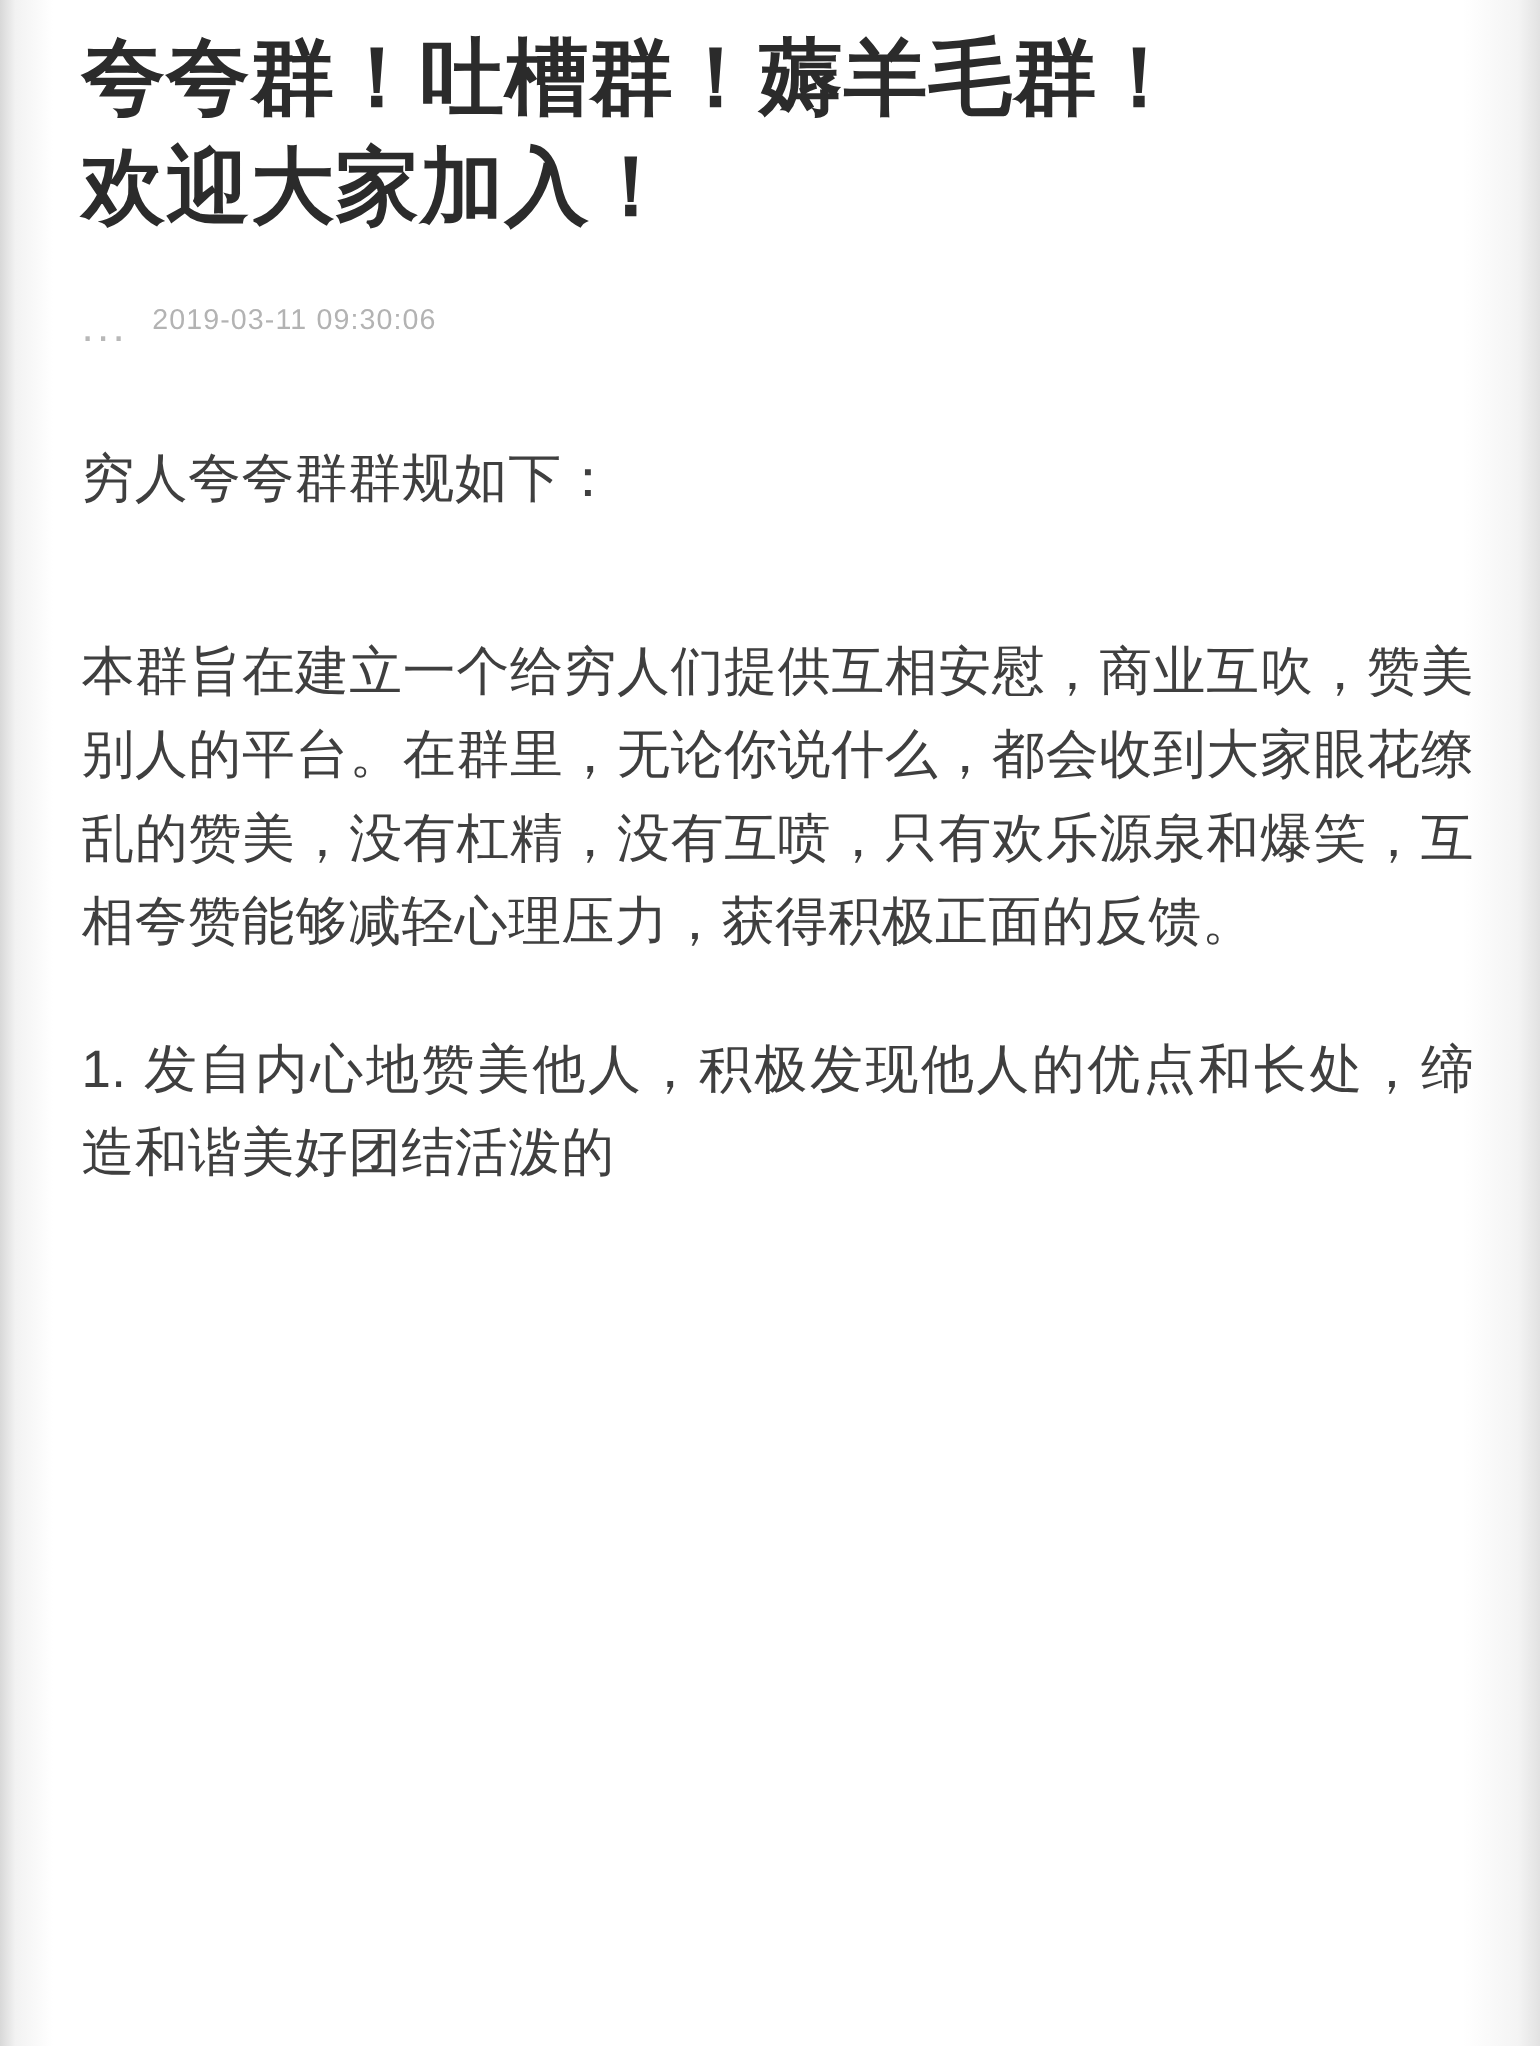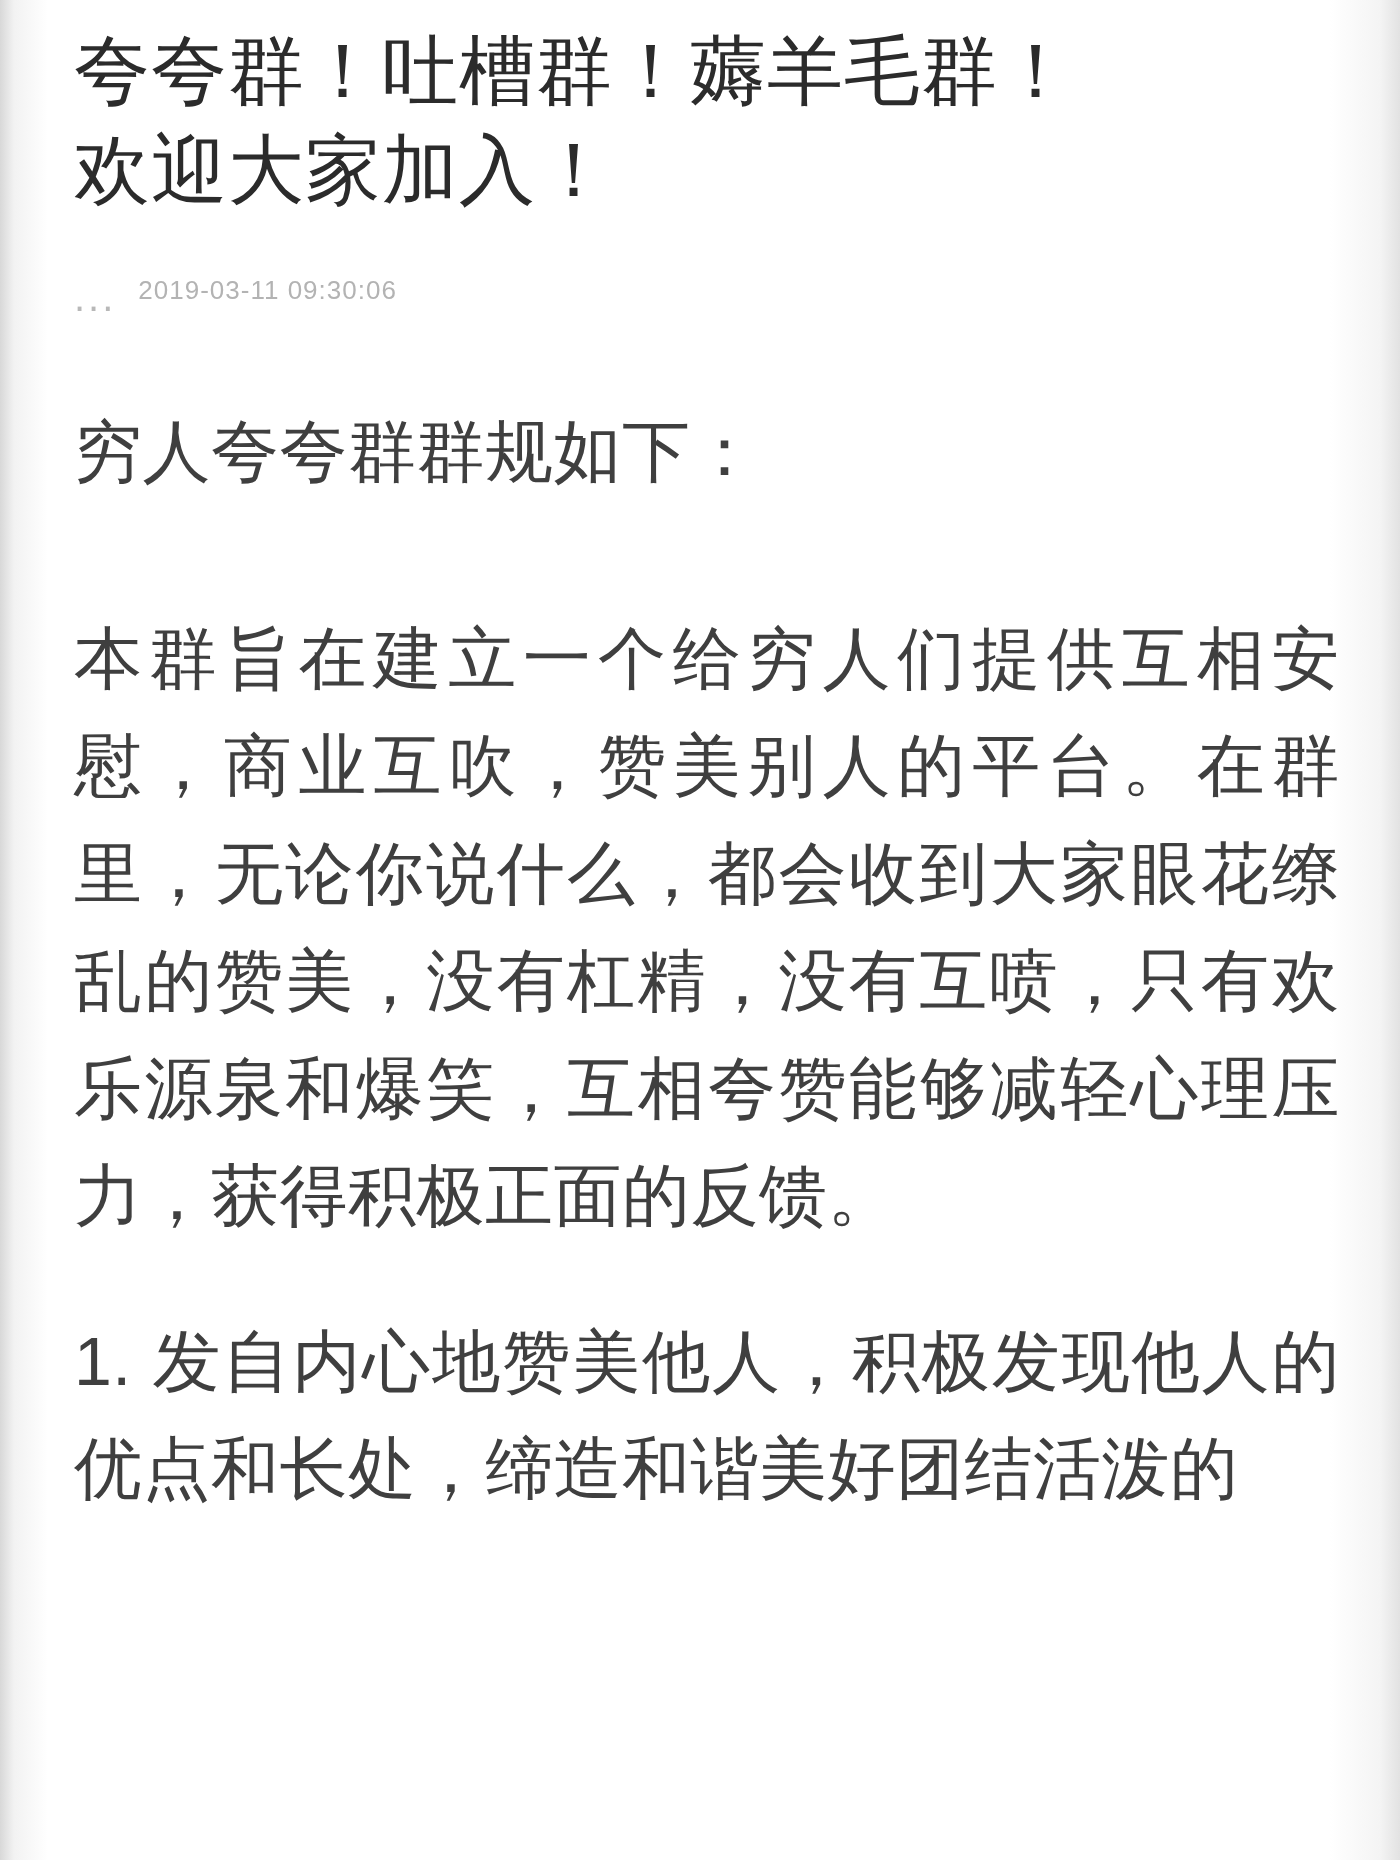--- a/index.html
+++ b/index.html
@@ -33,21 +33,21 @@
   .content {
     position: absolute;
     left: 74px;
     top: 0;
     right: 60px;
   }
 
   .article-title {
     font-size: 76px;
     line-height: 1.30;
-    font-weight: 400;
+    font-weight: 700;
     color: #2b2b2b;
     letter-spacing: 1px;
     margin: 22px 0 0 0;
     white-space: pre-line;
   }
 
   .meta-row {
     display: flex;
     align-items: center;
     margin-top: 48px;
@@ -65,21 +65,21 @@
   .timestamp {
     font-size: 26px;
     color: #b3b3b3;
     letter-spacing: 1px;
   }
 
   .body-text {
     margin-top: 84px;
   }
   .para {
-    font-size: 68px;
+    font-size: 48px;
     line-height: 1.58;
     color: #3f3f3f;
     letter-spacing: 0.5px;
     margin: 0 0 58px 0;
     text-align: justify;
     word-break: break-all;
   }
   .para.lead {
     margin-bottom: 100px;
   }

